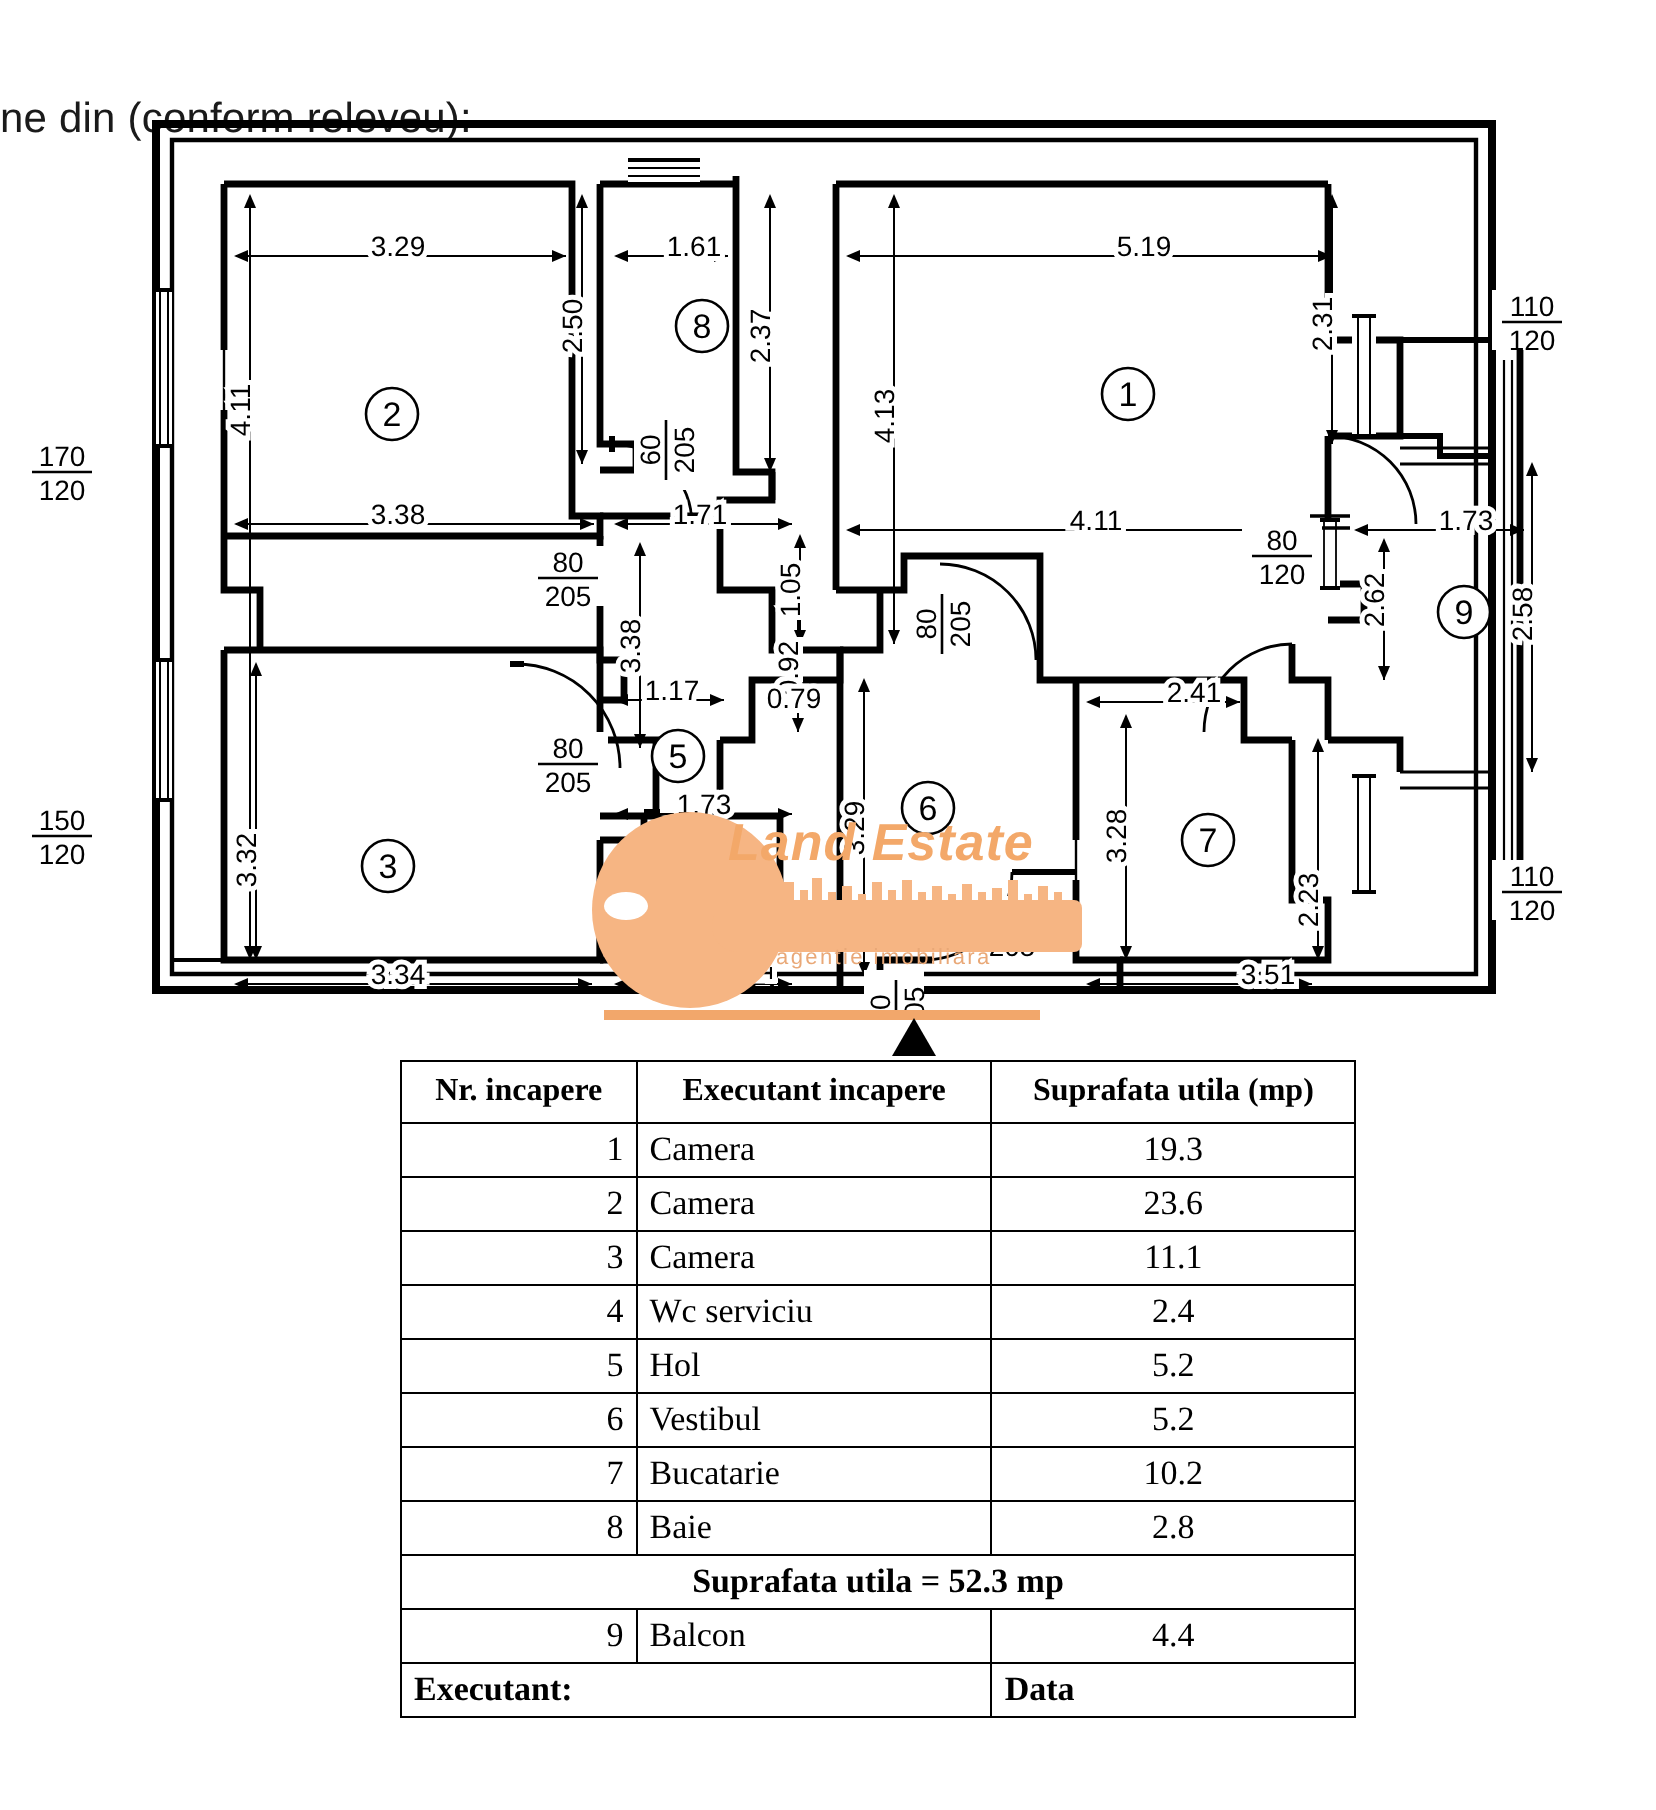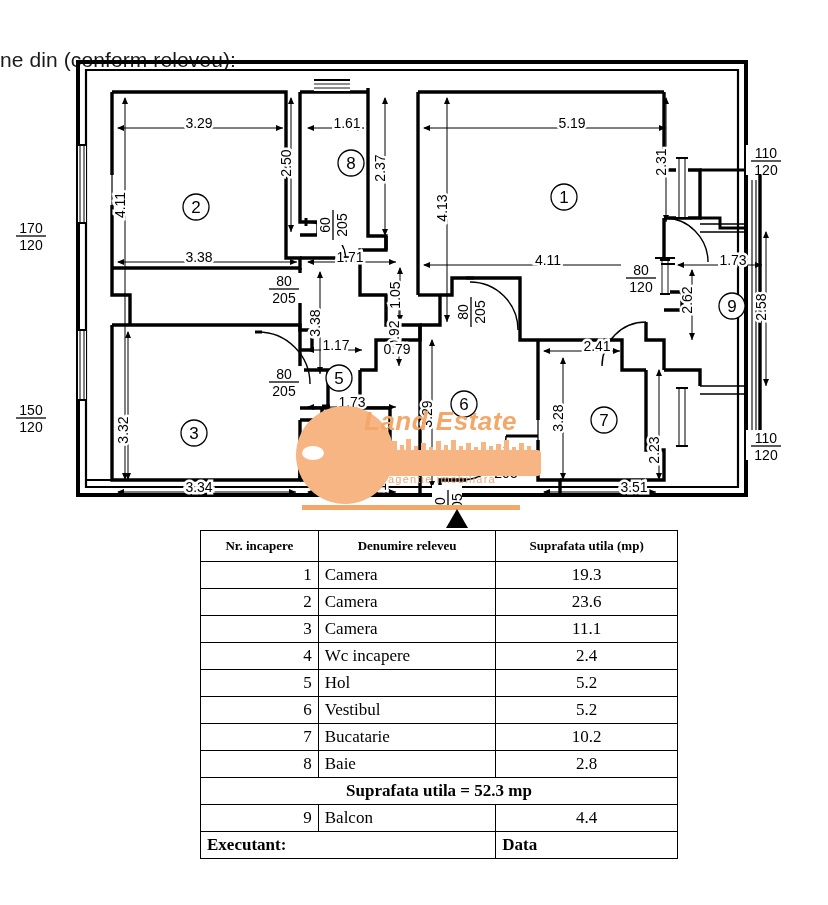--- a/index.html
+++ b/index.html
@@ -121,21 +121,21 @@
     padding: 0 6px;
     height: 26px;
     font-size: 17px;
     line-height: 26px;
     white-space: nowrap;
     overflow: hidden;
   }
   table.rooms th {
     font-weight: bold;
     text-align: center;
-    font-size: 13px;
+    font-size: 16px;
     height: 30px;
     line-height: 30px;
   }
   td.c-nr    { width: 118px; text-align: right; }
   td.c-name  { width: 178px; text-align: left; }
   td.c-area  { width: 182px; text-align: center; }
   th.c-nr    { width: 118px; }
   th.c-name  { width: 178px; }
   th.c-area  { width: 182px; }
   tr.total td {
@@ -542,21 +542,21 @@
   </div>
 
   <div id="orange-bar"></div>
   <div id="north-arrow"></div>
 
   <div id="tbl-wrap">
     <table class="rooms">
       <thead>
         <tr>
           <th class="c-nr">Nr. incapere</th>
-          <th class="c-name">Denumire releveu</th>
+          <th class="c-name">Executant incapere</th>
           <th class="c-area">Suprafata utila (mp)</th>
         </tr>
       </thead>
       <tbody id="tbl-body">
           <tr>
             <td class="c-nr">1</td>
             <td class="c-name">Camera</td>
             <td class="c-area">19.3</td>
           </tr>
           <tr>
@@ -564,21 +564,21 @@
             <td class="c-name">Camera</td>
             <td class="c-area">23.6</td>
           </tr>
           <tr>
             <td class="c-nr">3</td>
             <td class="c-name">Camera</td>
             <td class="c-area">11.1</td>
           </tr>
           <tr>
             <td class="c-nr">4</td>
-            <td class="c-name">Wc incapere</td>
+            <td class="c-name">Wc serviciu</td>
             <td class="c-area">2.4</td>
           </tr>
           <tr>
             <td class="c-nr">5</td>
             <td class="c-name">Hol</td>
             <td class="c-area">5.2</td>
           </tr>
           <tr>
             <td class="c-nr">6</td>
             <td class="c-name">Vestibul</td>

